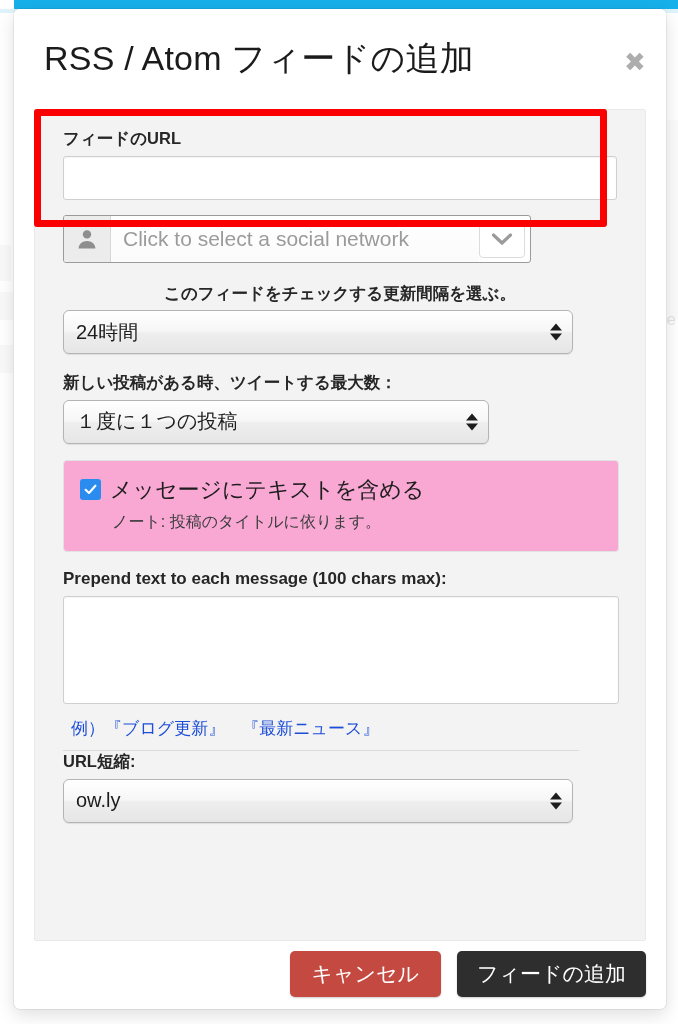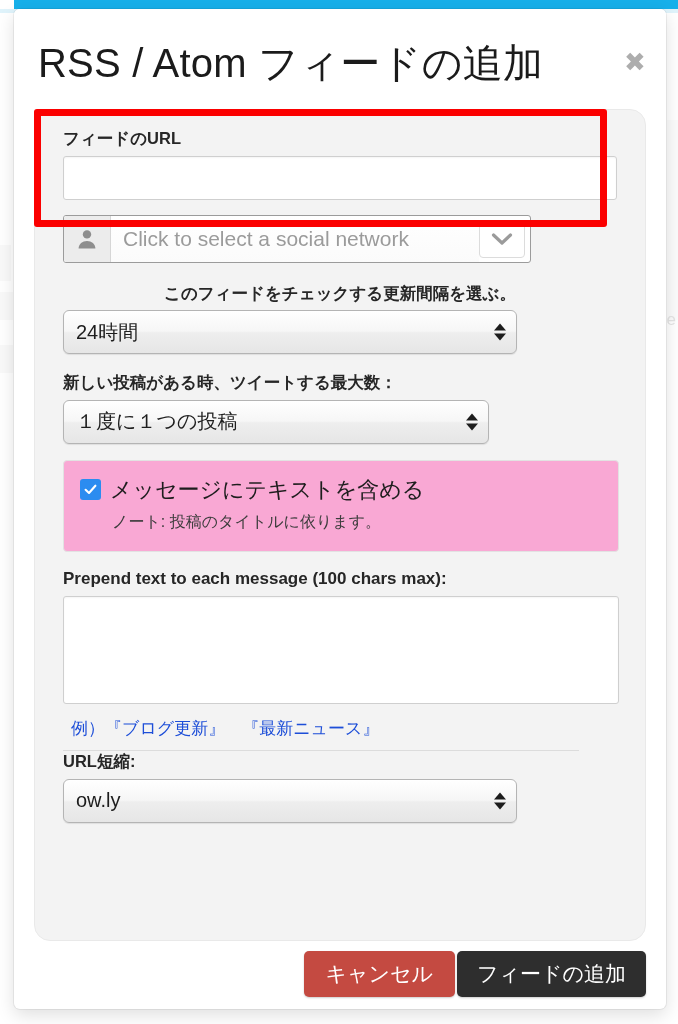--- a/index.html
+++ b/index.html
@@ -69,23 +69,23 @@
   }
 
   .modal-header {
     position: relative;
     height: 92px;
     padding: 0 24px;
     background: #ffffff;
   }
   .modal-title {
     position: absolute;
-    left: 24px;
+    left: 30px;
     top: 27px;
-    font-size: 40px;
+    font-size: 34px;
     font-weight: 400;
     color: #1b1b1b;
     letter-spacing: .2px;
     white-space: nowrap;
   }
   .close-btn {
     position: absolute;
     right: 16px;
     top: 38px;
     width: 30px;
@@ -104,21 +104,21 @@
 
   
   .form-well {
     position: absolute;
     left: 20px;
     top: 100px;
     width: 612px;
     height: 832px;
     background: #f3f3f3;
     border: 1px solid #e9e9e9;
-    border-radius: 16px;
+    border-radius: 2px;
     box-sizing: border-box;
     padding: 18px 28px 4px 28px;
   }
 
   .field-block { margin-bottom: 15px; }
 
   .field-label {
     font-size: 16.5px;
     font-weight: 700;
     color: #262626;
@@ -200,21 +200,21 @@
     border-radius: 4px;
     background: #ffffff;
     display: flex;
     align-items: center;
     justify-content: center;
   }
 
   
   .select-wrap {
     position: relative;
-    width: 454px;
+    width: 510px;
     height: 44px;
   }
   .select-wrap.sm { width: 426px; }
   .select-box {
     width: 100%;
     height: 100%;
     box-sizing: border-box;
     border: 1px solid #b4b4b4;
     border-radius: 6px;
     background: linear-gradient(#ffffff 0%, #f6f6f6 48%, #eeeeee 52%, #e6e6e6 100%);
@@ -319,21 +319,21 @@
   
   .modal-footer {
     position: absolute;
     left: 20px;
     top: 942px;
     width: 612px;
     height: 46px;
     display: flex;
     justify-content: flex-end;
     align-items: center;
-    gap: 2px;
+    gap: 16px;
   }
   .btn {
     border: 0;
     border-radius: 5px;
     font-family: "Liberation Sans", sans-serif;
     font-size: 21px;
     color: #ffffff;
     height: 46px;
     padding: 0 22px;
     cursor: pointer;

